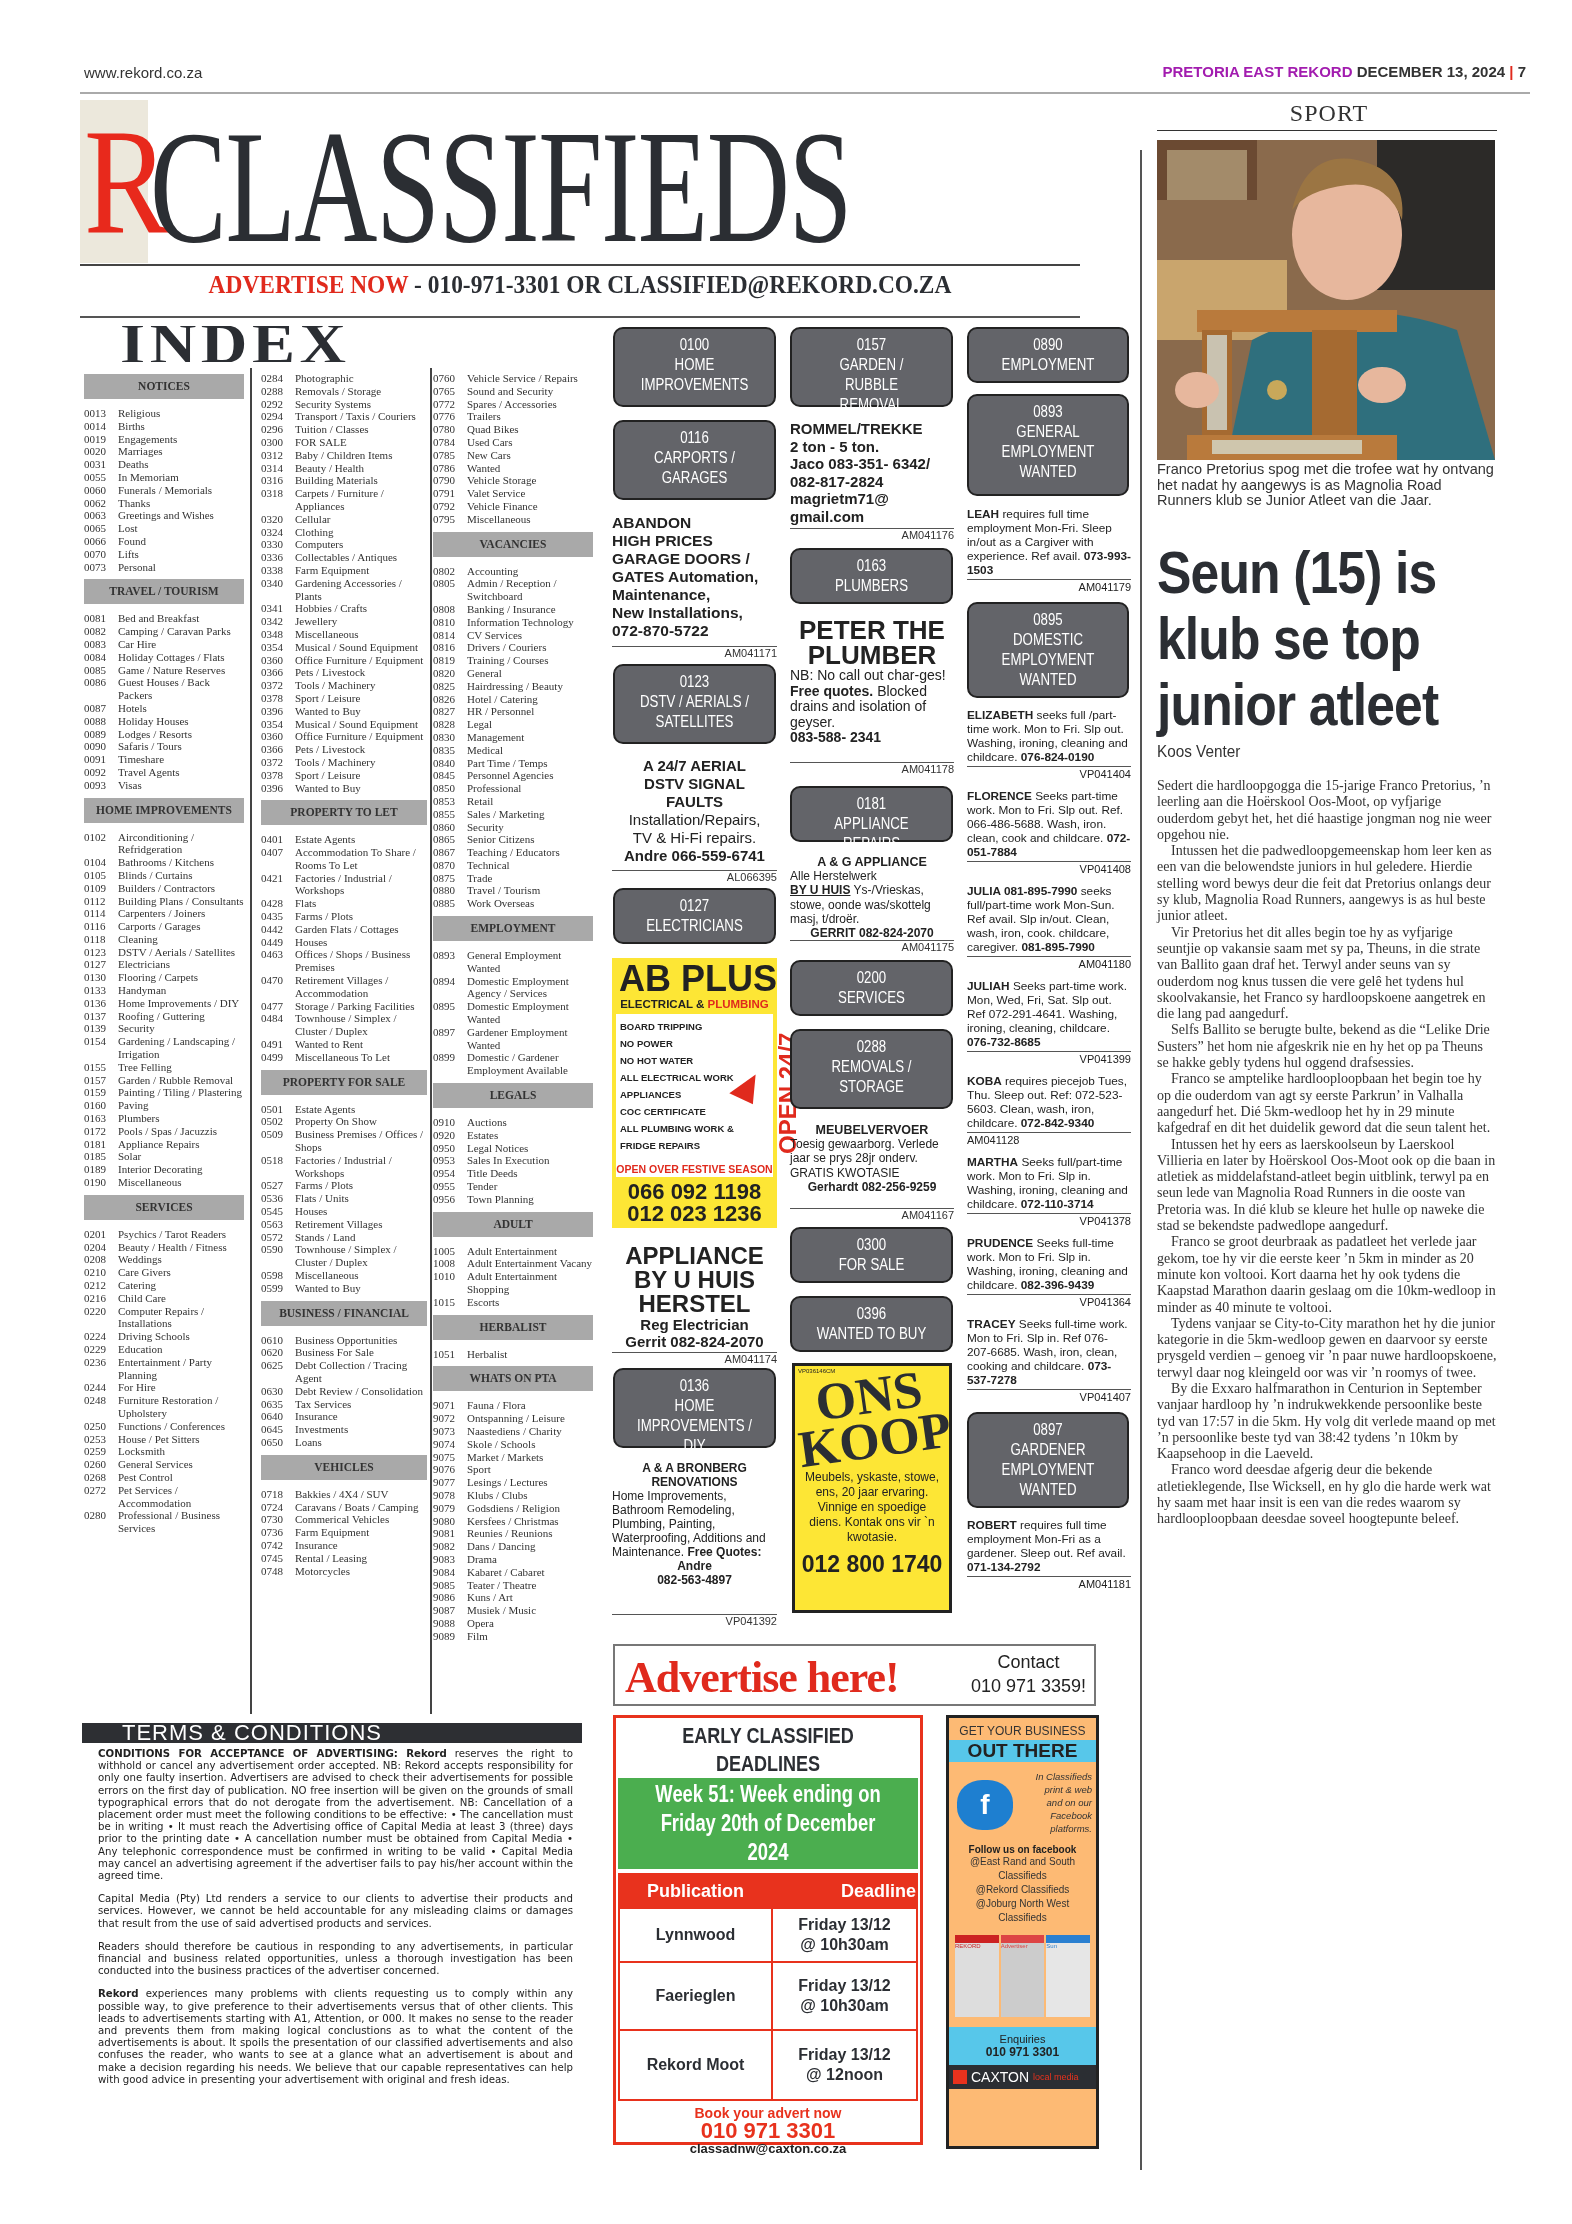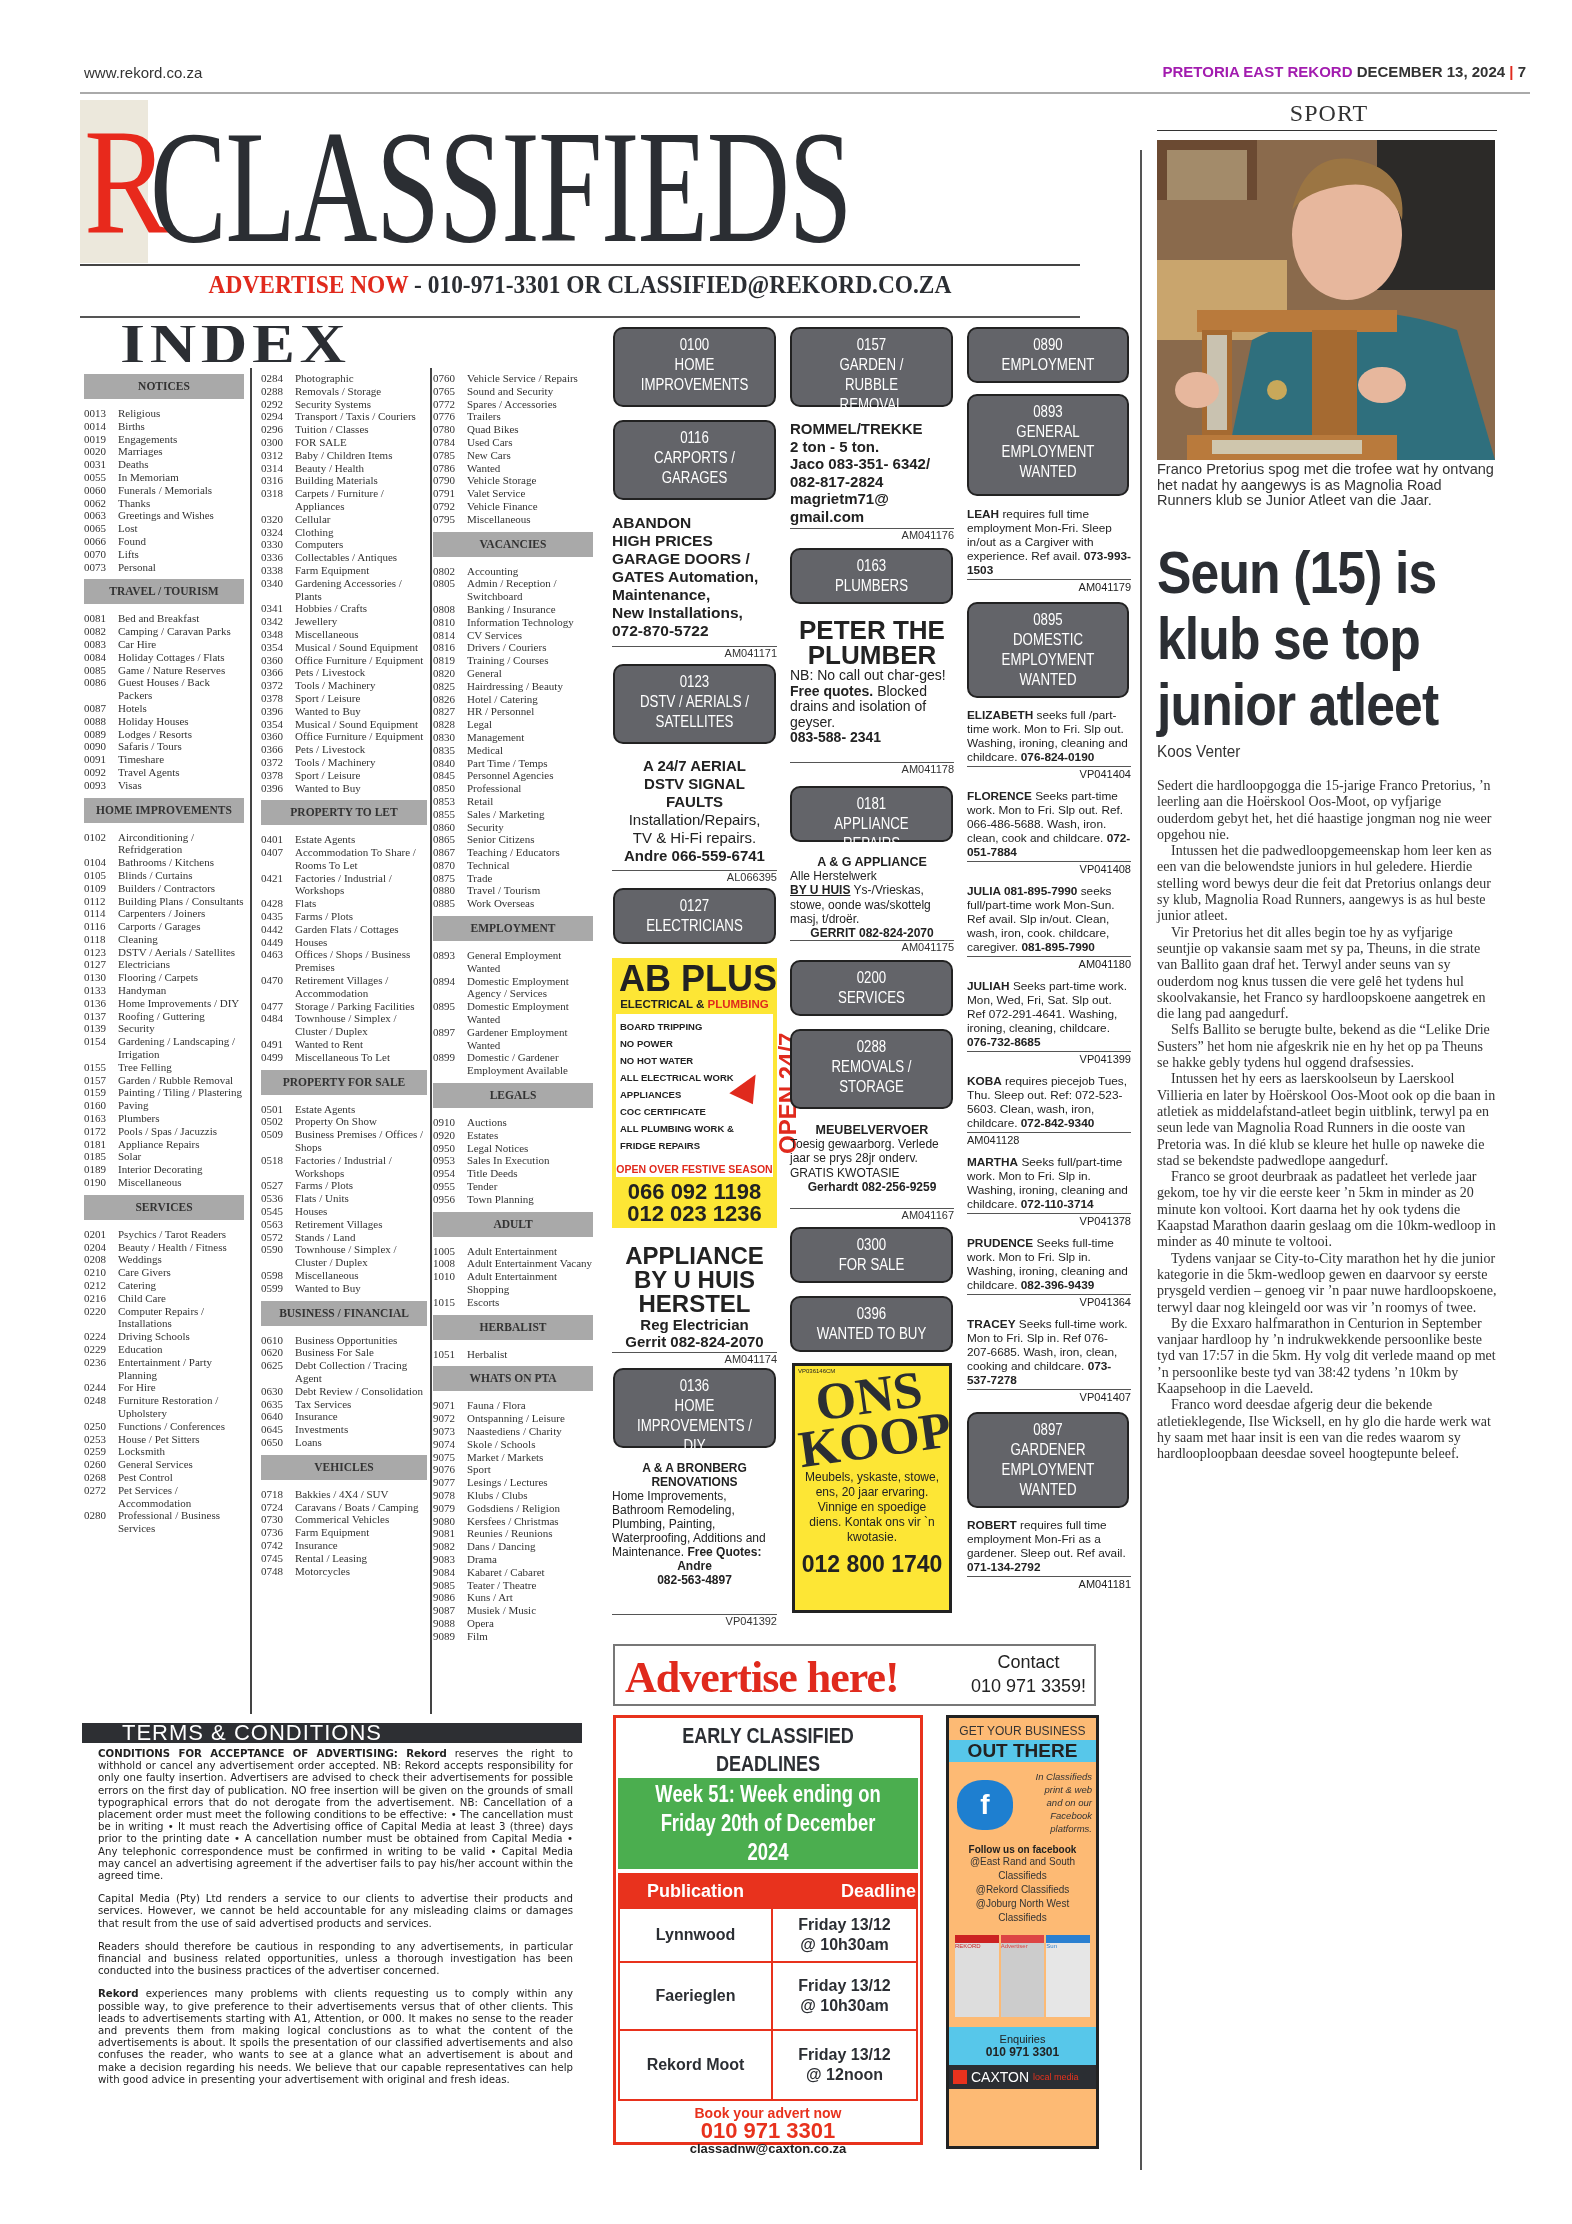--- a/index.html
+++ b/index.html
@@ -1253,18 +1253,19 @@
   </svg>
 </div>
 <div class="abs caption">Franco Pretorius spog met die trofee wat hy ontvang het nadat hy aangewys is as Magnolia Road Runners klub se Junior Atleet van die Jaar.</div>
 <div class="abs headline">Seun (15) is klub se top junior atleet</div>
 <div class="abs byline">Koos Venter</div>
 <div class="abs body" id="article-body">
     <p>Sedert die hardloopgogga die 15-jarige Franco Pretorius, ’n leerling aan die Hoërskool Oos-Moot, op vyfjarige ouderdom gebyt het, het dié haastige jongman nog nie weer opgehou nie.</p>
     <p>Intussen het die padwedloopgemeenskap hom leer ken as een van die belowendste juniors in hul geledere. Hierdie stelling word bewys deur die feit dat Pretorius onlangs deur sy klub, Magnolia Road Runners, aangewys is as hul beste junior atleet.</p>
     <p>Vir Pretorius het dit alles begin toe hy as vyfjarige seuntjie op vakansie saam met sy pa, Theuns, in die strate van Ballito gaan draf het. Terwyl ander seuns van sy ouderdom nog knus tussen die vere gelê het tydens hul skoolvakansie, het Franco sy hardloopskoene aangetrek en die lang pad aangedurf.</p>
     <p>Selfs Ballito se berugte bulte, bekend as die “Lelike Drie Susters” het hom nie afgeskrik nie en hy het op pa Theuns se hakke gebly tydens hul oggend drafsessies.</p>
+    <p>Franco se amptelike hardlooploopbaan het begin toe hy op die ouderdom van agt sy eerste Parkrun’ in Valhalla aangedurf het. Dié 5km-wedloop het hy in 29 minute kafgedraf en dit het duidelik geword dat die seun talent het.</p>
     <p>Intussen het hy eers as laerskoolseun by Laerskool Villieria en later by Hoërskool Oos-Moot ook op die baan in atletiek as middelafstand-atleet begin uitblink, terwyl pa en seun lede van Magnolia Road Runners in die ooste van Pretoria was. In dié klub se kleure het hulle op naweke die stad se bekendste padwedlope aangedurf.</p>
     <p>Franco se groot deurbraak as padatleet het verlede jaar gekom, toe hy vir die eerste keer ’n 5km in minder as 20 minute kon voltooi. Kort daarna het hy ook tydens die Kaapstad Marathon daarin geslaag om die 10km-wedloop in minder as 40 minute te voltooi.</p>
     <p>Tydens vanjaar se City-to-City marathon het hy die junior kategorie in die 5km-wedloop gewen en daarvoor sy eerste prysgeld verdien – genoeg vir ’n paar nuwe hardloopskoene, terwyl daar nog kleingeld oor was vir ’n roomys of twee.</p>
     <p>By die Exxaro halfmarathon in Centurion in September vanjaar hardloop hy ’n indrukwekkende persoonlike beste tyd van 17:57 in die 5km. Hy volg dit verlede maand op met ’n persoonlike beste tyd van 38:42 tydens ’n 10km by Kaapsehoop in die Laeveld.</p>
     <p>Franco word deesdae afgerig deur die bekende atletieklegende, Ilse Wicksell, en hy glo die harde werk wat hy saam met haar insit is een van die redes waarom sy hardlooploopbaan deesdae soveel hoogtepunte beleef.</p>
   </div>
 
 </body></html>

